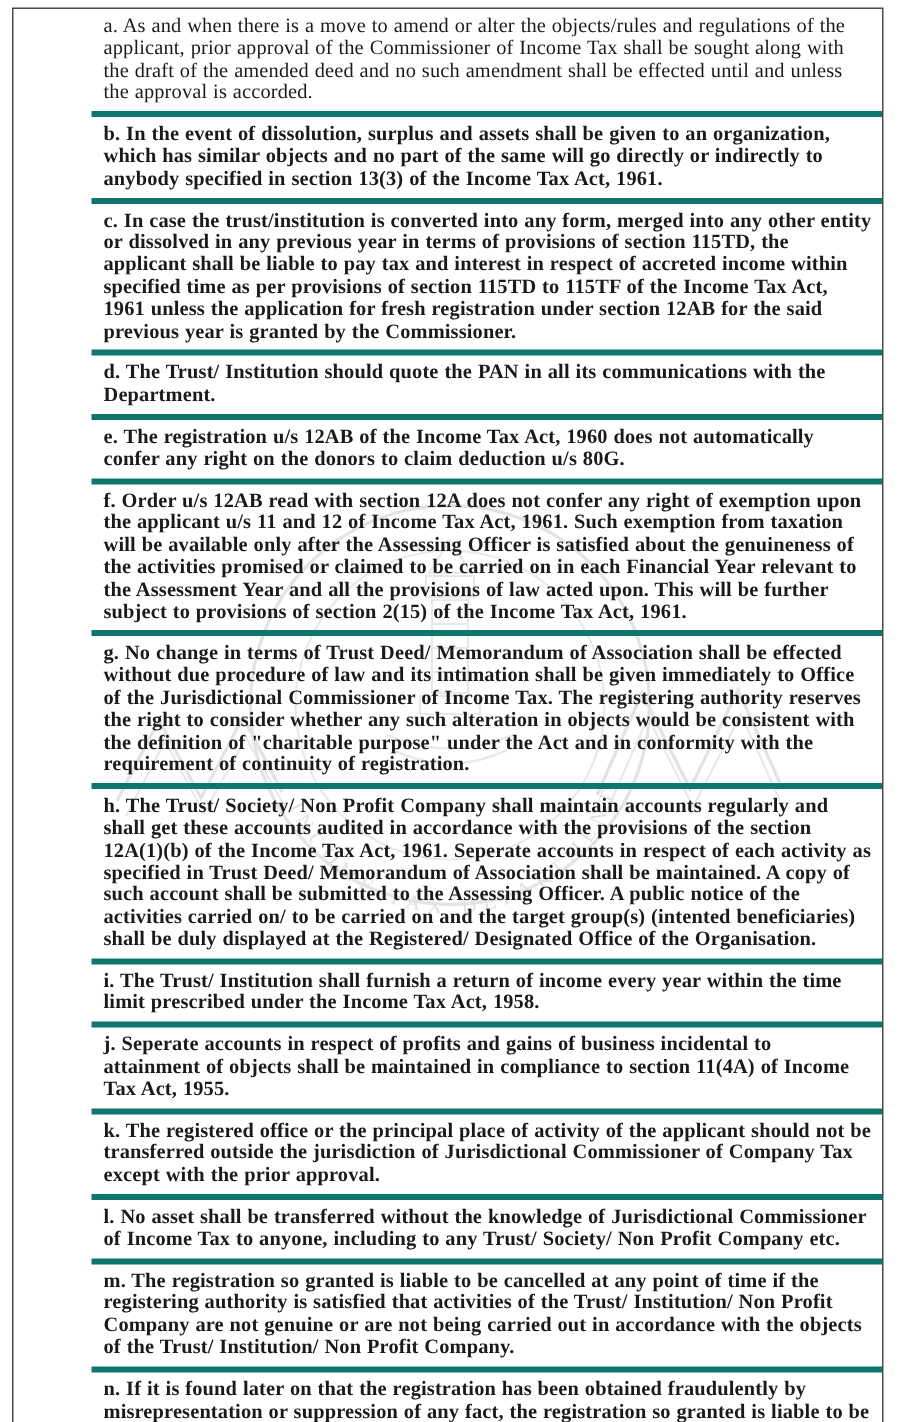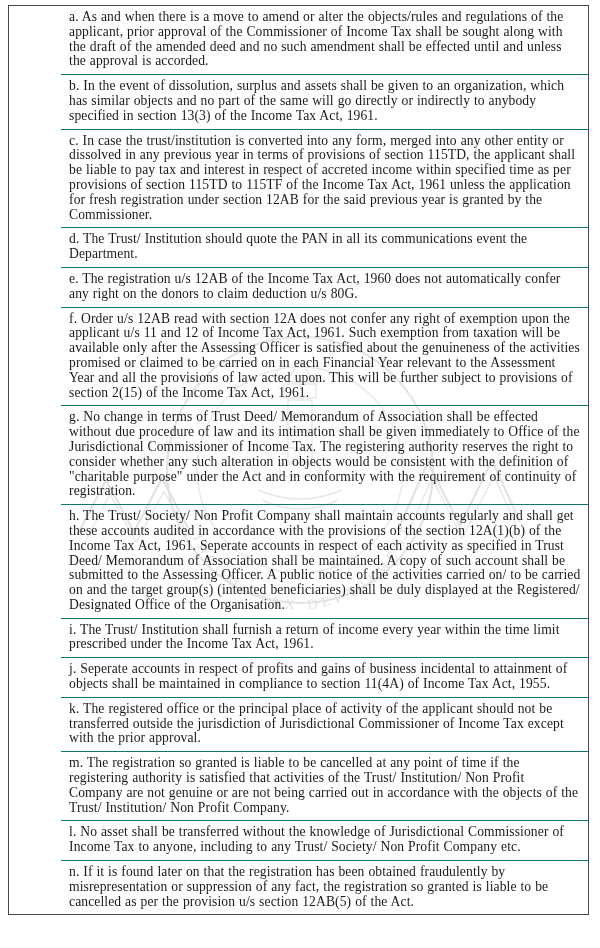--- a/index.html
+++ b/index.html
@@ -44,21 +44,22 @@
   }
   .rows-col {
     flex: 1;
     display: flex;
     flex-direction: column;
   }
   .cond-row {
     padding: 4px 7px 5px 8px;
   }
   .cond-row + .cond-row {
-    border-top: 1px solid #0f766e;
+    border-top: 4px solid #0f766e;
+    font-weight: bold;
   }
   .cond-row p {
     margin: 0;
     font-size: 13.6px;
     line-height: 14.8px;
     letter-spacing: 0.1px;
     text-align: left;
     word-spacing: 0.4px;
   }
   .seal-stroke {
@@ -123,48 +124,48 @@
       <div class="cond-row">
           <p>a. As and when there is a move to amend or alter the objects/rules and regulations of the applicant, prior approval of the Commissioner of Income Tax shall be sought along with the draft of the amended deed and no such amendment shall be effected until and unless the approval is accorded.</p>
         </div>
       <div class="cond-row">
           <p>b. In the event of dissolution, surplus and assets shall be given to an organization, which has similar objects and no part of the same will go directly or indirectly to anybody specified in section 13(3) of the Income Tax Act, 1961.</p>
         </div>
       <div class="cond-row">
           <p>c. In case the trust/institution is converted into any form, merged into any other entity or dissolved in any previous year in terms of provisions of section 115TD, the applicant shall be liable to pay tax and interest in respect of accreted income within specified time as per provisions of section 115TD to 115TF of the Income Tax Act, 1961 unless the application for fresh registration under section 12AB for the said previous year is granted by the Commissioner.</p>
         </div>
       <div class="cond-row">
-          <p>d. The Trust/ Institution should quote the PAN in all its communications event the Department.</p>
+          <p>d. The Trust/ Institution should quote the PAN in all its communications with the Department.</p>
         </div>
       <div class="cond-row">
           <p>e. The registration u/s 12AB of the Income Tax Act, 1960 does not automatically confer any right on the donors to claim deduction u/s 80G.</p>
         </div>
       <div class="cond-row">
           <p>f. Order u/s 12AB read with section 12A does not confer any right of exemption upon the applicant u/s 11 and 12 of Income Tax Act, 1961. Such exemption from taxation will be available only after the Assessing Officer is satisfied about the genuineness of the activities promised or claimed to be carried on in each Financial Year relevant to the Assessment Year and all the provisions of law acted upon. This will be further subject to provisions of section 2(15) of the Income Tax Act, 1961.</p>
         </div>
       <div class="cond-row">
           <p>g. No change in terms of Trust Deed/ Memorandum of Association shall be effected without due procedure of law and its intimation shall be given immediately to Office of the Jurisdictional Commissioner of Income Tax. The registering authority reserves the right to consider whether any such alteration in objects would be consistent with the definition of "charitable purpose" under the Act and in conformity with the requirement of continuity of registration.</p>
         </div>
       <div class="cond-row">
           <p>h. The Trust/ Society/ Non Profit Company shall maintain accounts regularly and shall get these accounts audited in accordance with the provisions of the section 12A(1)(b) of the Income Tax Act, 1961. Seperate accounts in respect of each activity as specified in Trust Deed/ Memorandum of Association shall be maintained. A copy of such account shall be submitted to the Assessing Officer. A public notice of the activities carried on/ to be carried on and the target group(s) (intented beneficiaries) shall be duly displayed at the Registered/ Designated Office of the Organisation.</p>
         </div>
       <div class="cond-row">
-          <p>i. The Trust/ Institution shall furnish a return of income every year within the time limit prescribed under the Income Tax Act, 1961.</p>
+          <p>i. The Trust/ Institution shall furnish a return of income every year within the time limit prescribed under the Income Tax Act, 1958.</p>
         </div>
       <div class="cond-row">
           <p>j. Seperate accounts in respect of profits and gains of business incidental to attainment of objects shall be maintained in compliance to section 11(4A) of Income Tax Act, 1955.</p>
         </div>
       <div class="cond-row">
-          <p>k. The registered office or the principal place of activity of the applicant should not be transferred outside the jurisdiction of Jurisdictional Commissioner of Income Tax except with the prior approval.</p>
+          <p>k. The registered office or the principal place of activity of the applicant should not be transferred outside the jurisdiction of Jurisdictional Commissioner of Company Tax except with the prior approval.</p>
+        </div>
+      <div class="cond-row">
+          <p>l. No asset shall be transferred without the knowledge of Jurisdictional Commissioner of Income Tax to anyone, including to any Trust/ Society/ Non Profit Company etc.</p>
         </div>
       <div class="cond-row">
           <p>m. The registration so granted is liable to be cancelled at any point of time if the registering authority is satisfied that activities of the Trust/ Institution/ Non Profit Company are not genuine or are not being carried out in accordance with the objects of the Trust/ Institution/ Non Profit Company.</p>
-        </div>
-      <div class="cond-row">
-          <p>l. No asset shall be transferred without the knowledge of Jurisdictional Commissioner of Income Tax to anyone, including to any Trust/ Society/ Non Profit Company etc.</p>
         </div>
       <div class="cond-row">
           <p>n. If it is found later on that the registration has been obtained fraudulently by misrepresentation or suppression of any fact, the registration so granted is liable to be cancelled as per the provision u/s section 12AB(5) of the Act.</p>
         </div>
     </div>
   </div>
 
 </div>
 
 </body></html>

